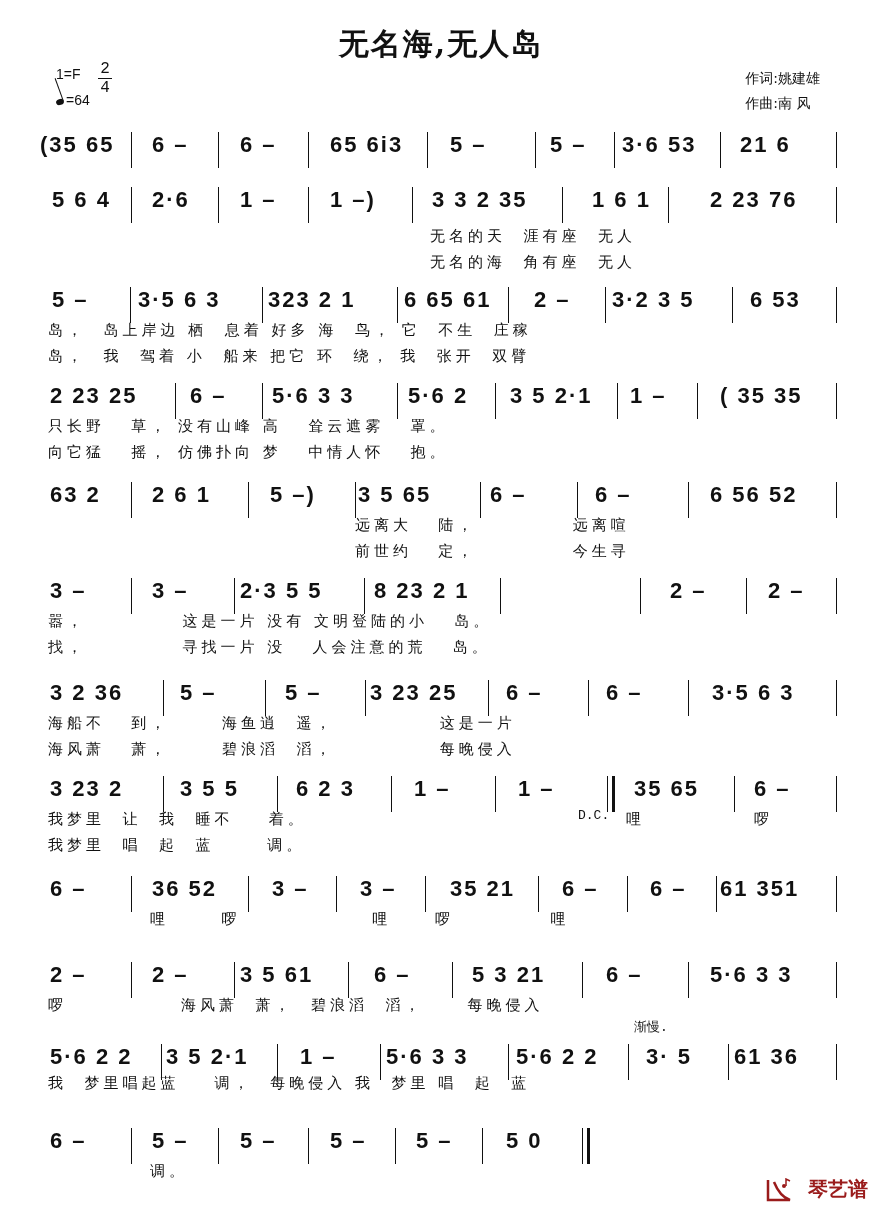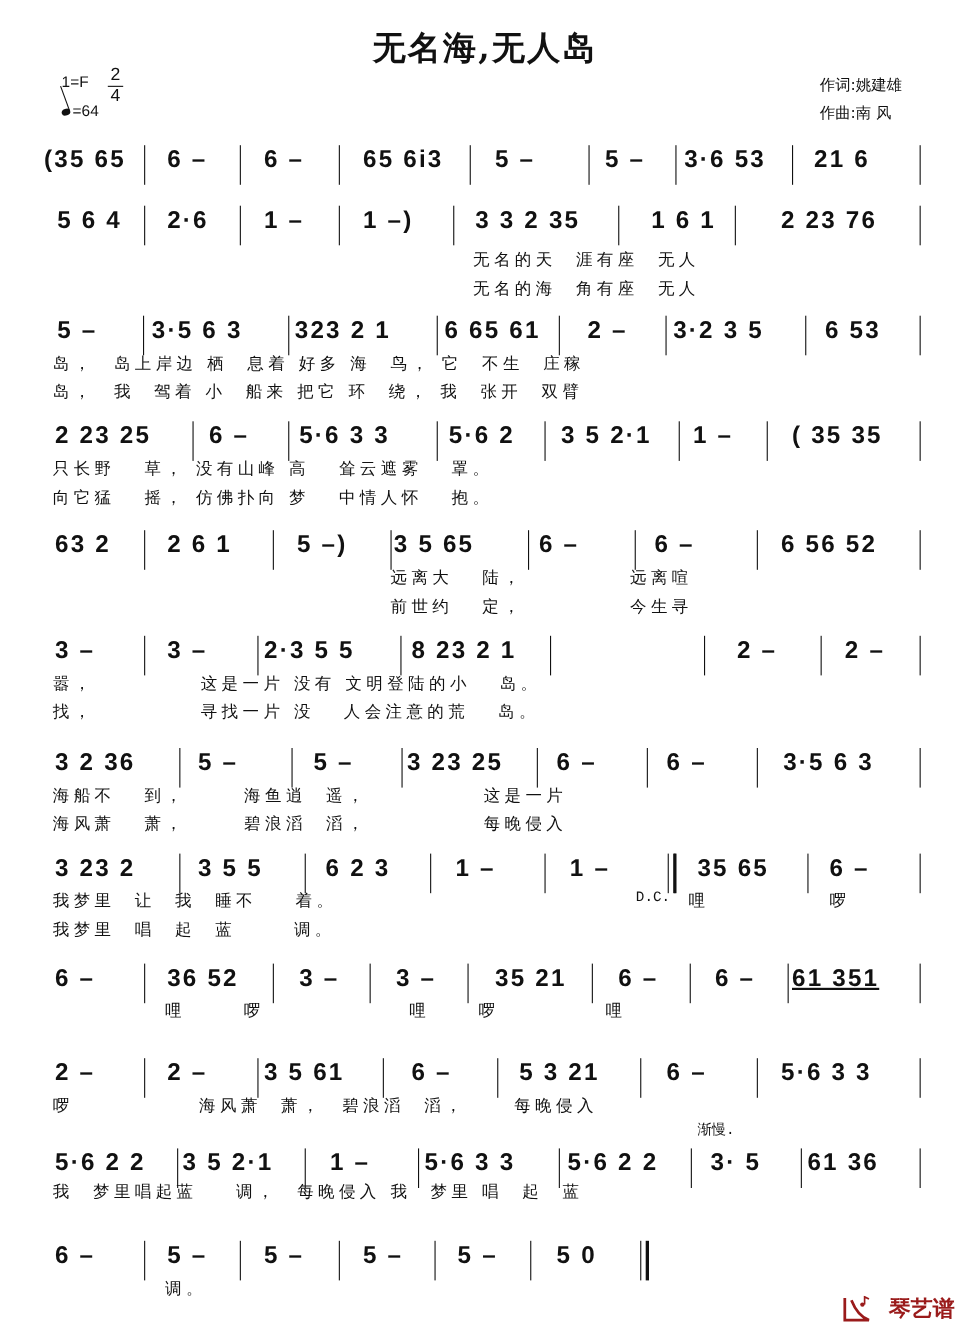--- a/index.html
+++ b/index.html
@@ -4,21 +4,21 @@
 <style>
   html, body { margin: 0; padding: 0; background: #ffffff; }
   body { width: 882px; height: 1213px; position: relative; overflow: hidden;
          font-family: "Liberation Sans", sans-serif; color: #111; }
   .title { position: absolute; left: 0; width: 882px; top: 24px; text-align: center;
            font-family: "DejaVu Serif", serif; font-weight: bold; font-size: 30px; letter-spacing: 2px; }
   .key { position: absolute; left: 56px; top: 66px; font-size: 14px; font-family: "Liberation Sans", sans-serif; }
   .tempo { position: absolute; left: 56px; top: 92px; font-size: 14px; }
   .tempo .note { display:inline-block; width:8px; height:6px; background:#111; border-radius:50%; transform: rotate(-20deg); margin-right:2px; position:relative; }
   .tempo .note::after { content:""; position:absolute; right:0; bottom:3px; width:1px; height:24px; background:#111; }
-  .timesig { position: absolute; left: 98px; top: 60px; font-size: 16px; text-align:center; line-height:18px; }
+  .timesig { position: absolute; left: 98px; top: 60px; font-size: 16px; text-align:center; line-height:18px;font-family:Liberation Mono, monospace; }
   .timesig .bar { display:block; width:14px; height:1px; background:#111; margin:0 auto; }
   .credits { position: absolute; right: 62px; top: 66px; font-size: 14px; line-height: 25px; font-family: "DejaVu Sans", sans-serif; }
   .row { position: absolute; left: 40px; width: 800px; }
   .notes { position: absolute; left: 0; top: 0; height: 40px; width: 800px; text-align: center; }
   .measure { position: absolute; top: 0; height: 40px; font-weight: bold; font-size: 22px; white-space: pre;
              font-family: "Liberation Sans", sans-serif; letter-spacing: 2px; }
   .barline { position: absolute; top: 0; width: 1px; height: 36px; background: #111; }
   .barline.double { width: 4px; border-left: 1px solid #111; border-right: 3px solid #111; background: transparent; }
   .lyric { position: absolute; font-size: 15px; white-space: pre; font-family: "DejaVu Sans", sans-serif; letter-spacing: 4px; }
   .mark { position: absolute; font-size: 13px; font-family: "Liberation Mono", monospace; }
@@ -209,21 +209,21 @@
     </div>
     <div class="row" style="top: 876px;">
       <div class="notes">
         <span class="measure" style="left: 10px;">6 –</span>
         <span class="measure" style="left: 112px;">36 52</span>
         <span class="measure" style="left: 232px;">3 –</span>
         <span class="measure" style="left: 320px;">3 –</span>
         <span class="measure" style="left: 410px;">35 21</span>
         <span class="measure" style="left: 522px;">6 –</span>
         <span class="measure" style="left: 610px;">6 –</span>
-        <span class="measure" style="left: 680px; text-decoration: underline;">61 351</span>
+        <span class="measure" style="left: 680px;">61 351</span>
         <span class="barline" style="left: 91px;"></span>
         <span class="barline" style="left: 208px;"></span>
         <span class="barline" style="left: 296px;"></span>
         <span class="barline" style="left: 385px;"></span>
         <span class="barline" style="left: 498px;"></span>
         <span class="barline" style="left: 587px;"></span>
         <span class="barline" style="left: 676px;"></span>
         <span class="barline" style="left: 796px;"></span>
       </div>
       <div class="lyric" style="top: 34px; left: 110px;">哩      啰               哩     啰           哩</div>

